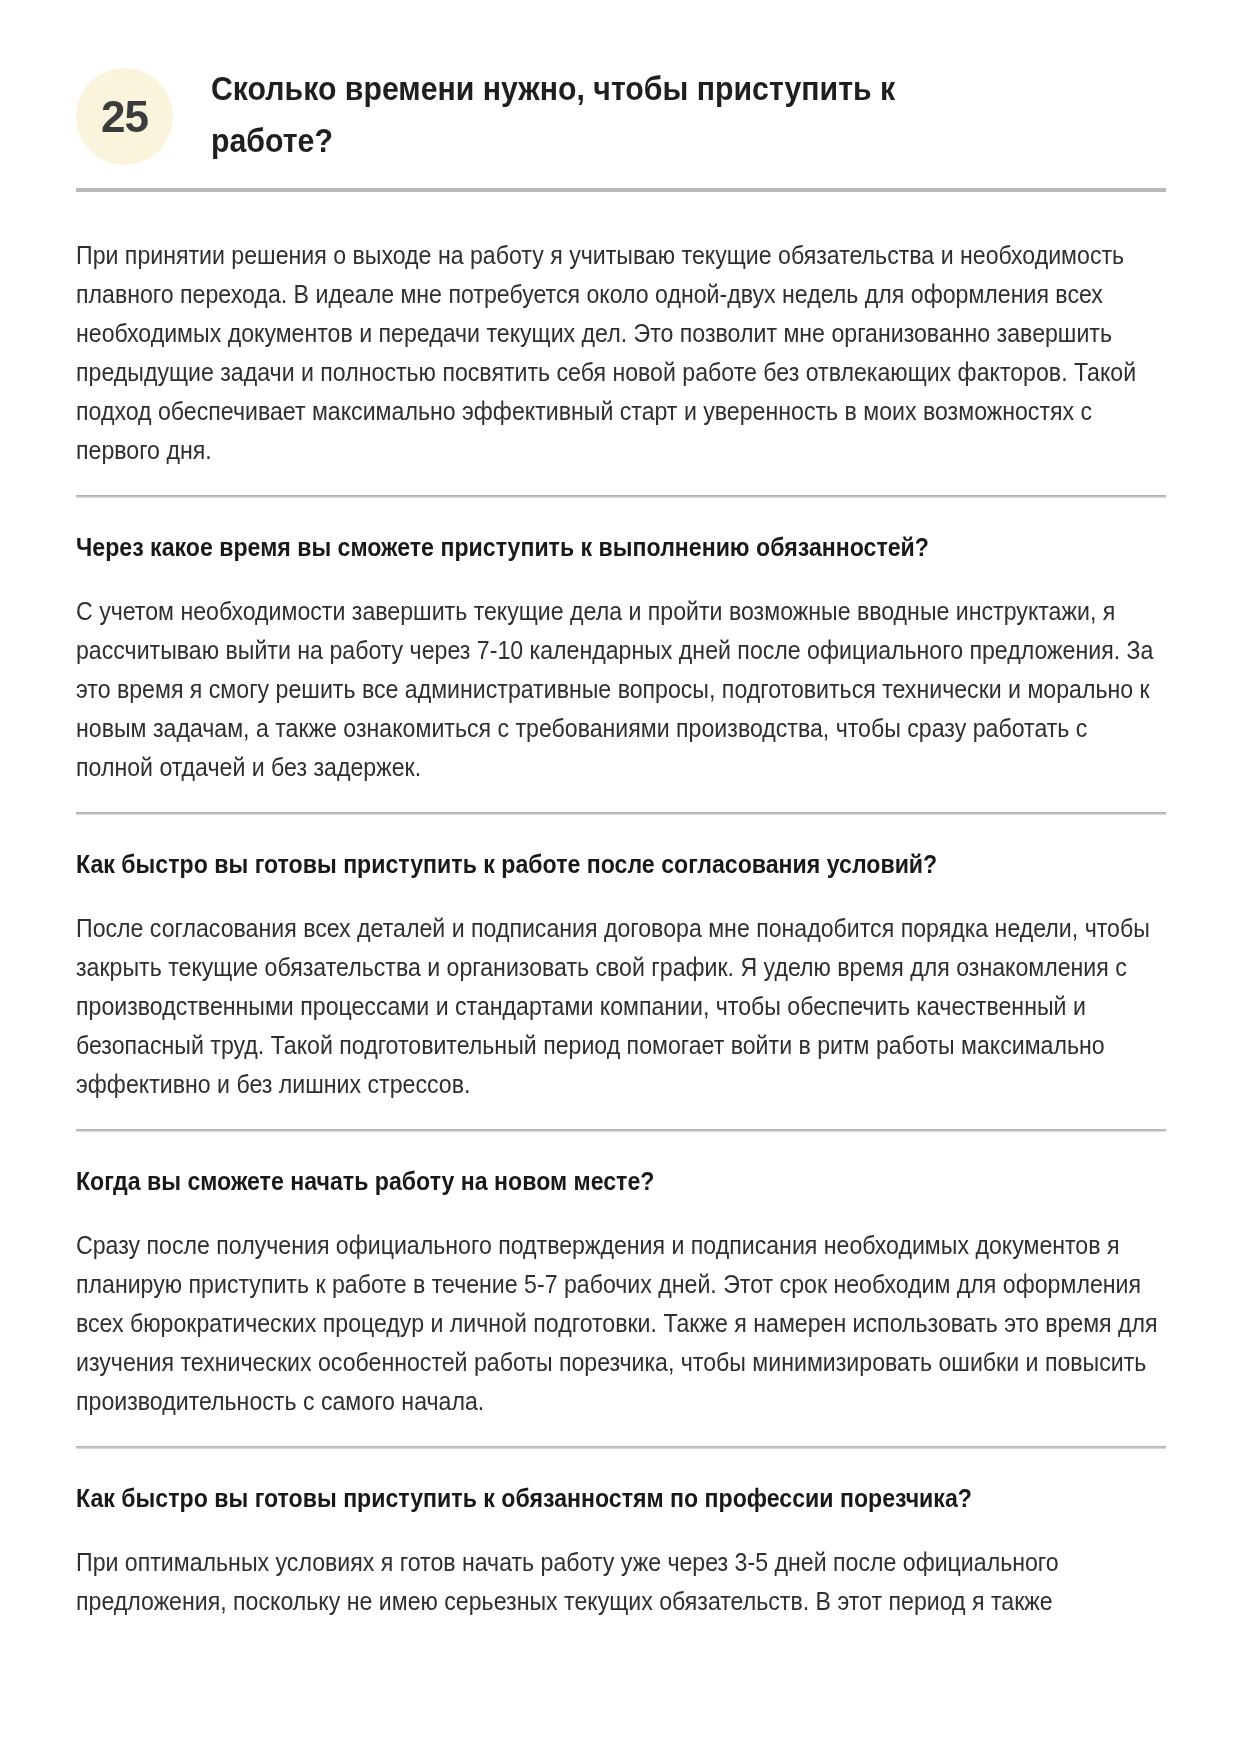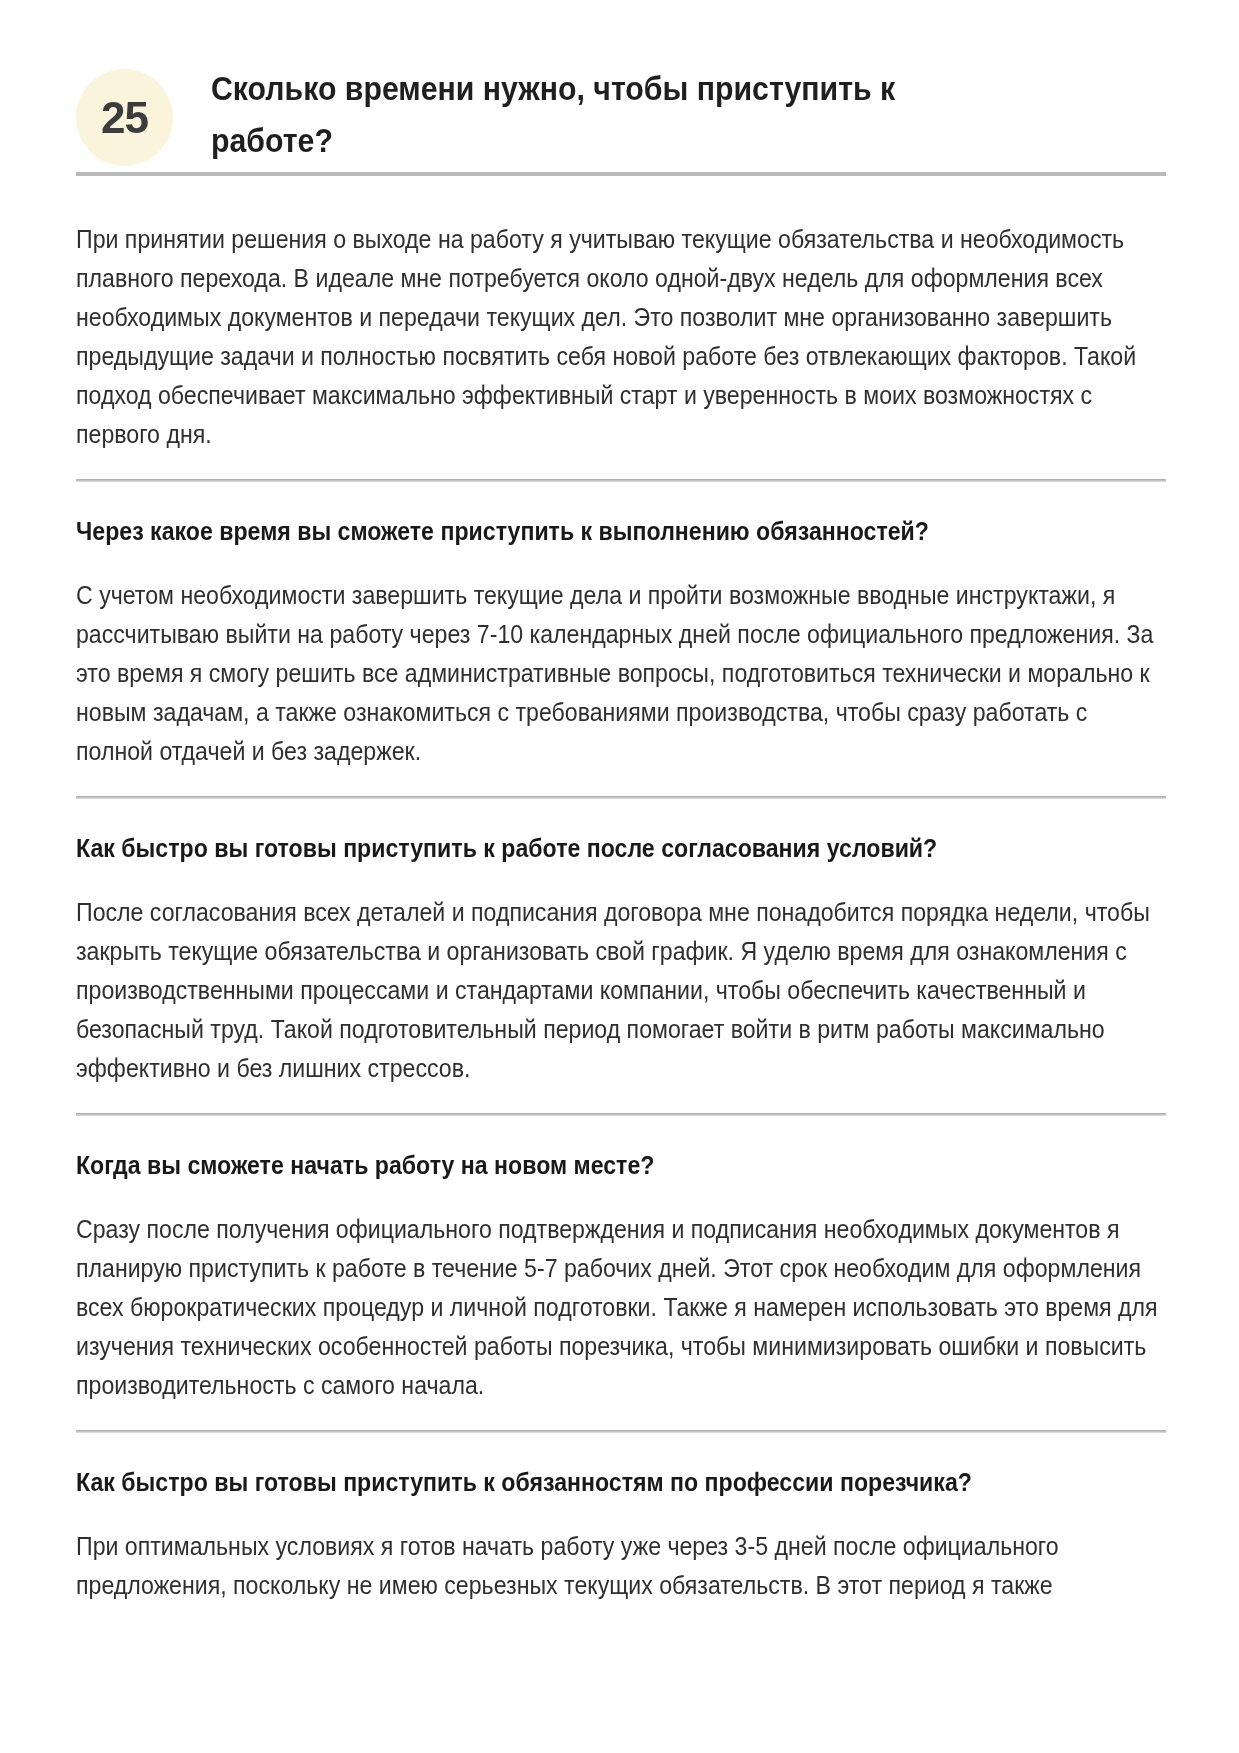--- a/index.html
+++ b/index.html
@@ -15,22 +15,22 @@
     overflow: hidden;
     font-family: "Liberation Sans", "DejaVu Sans", sans-serif;
     color: #2f2f2f;
   }
   .container {
     padding: 62px 73px 0 76px;
   }
   
   .header {
     display: flex;
-    align-items: flex-end;
-    padding-bottom: 6px;
+    align-items: flex-start;
+    padding-bottom: 22px;
     border-bottom: 4px solid #b9b9b9;
   }
   .badge {
     flex: 0 0 auto;
     width: 97px;
     height: 97px;
     margin-top: 6px;
     border-radius: 50%;
     background: #faf4dc;
     display: flex;

